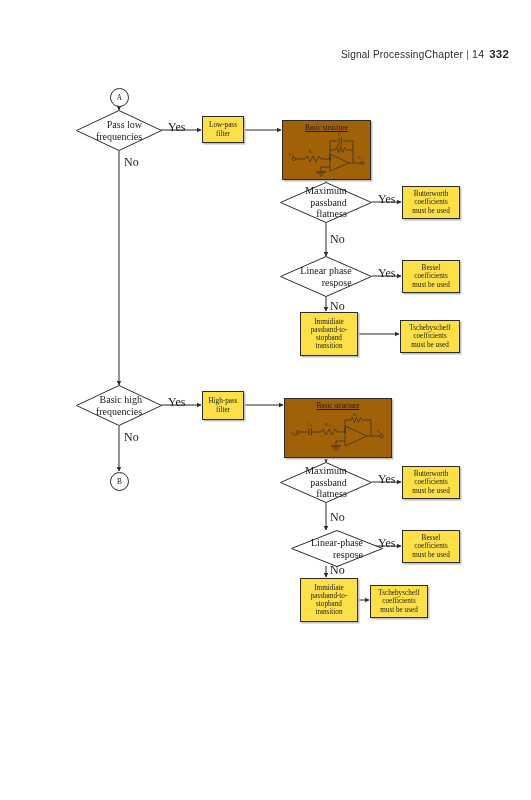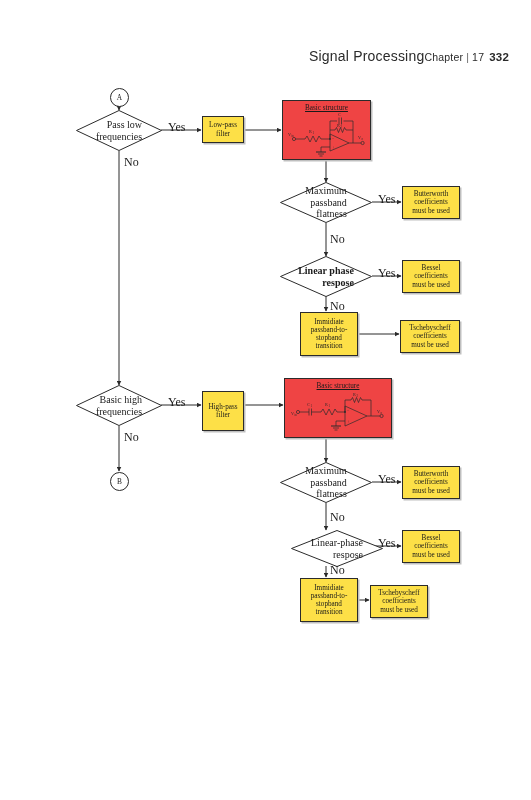--- a/index.html
+++ b/index.html
@@ -18,21 +18,21 @@
   
   #page-header {
     position: absolute;
     top: 48px; right: 22px;
     font-family: "Liberation Sans", sans-serif;
     font-size: 10.5px;
     letter-spacing: 0.2px;
     white-space: nowrap;
     color: #2a2a2a;
   }
-  #page-header .hdr-title { font-size: 14px; }
+  #page-header .hdr-title { font-size: 10px; }
   #page-header .hdr-chapter { }
   #page-header .hdr-bar { margin: 0 3px; color: #666; }
   #page-header .hdr-num { margin-left: 5px; font-weight: bold; font-size: 11.5px; }
 
   
   #flow-canvas {
     position: absolute;
     left: 0; top: 0;
     width: 531px; height: 800px;
   }
@@ -92,22 +92,23 @@
     position: absolute;
     font-size: 12px;
     color: #1a1a1a;
     white-space: nowrap;
   }
 
   
   .circuit-box {
     position: absolute;
     border: 1px solid #2b2b2b;
-    background: #ef4444;
+    background: #a16207;
     box-shadow: 1.5px 1.5px 0 0 #bfbfbf;
+    margin-top: 20px;
   }
   .circuit-title {
     position: absolute;
     left: 0; right: 0;
     top: 3px;
     text-align: center;
     font-size: 7.2px;
     text-decoration: underline;
     color: #1a1a1a;
   }
@@ -116,21 +117,21 @@
   svg { display: block; overflow: visible; }
   .ln { stroke: #2b2b2b; stroke-width: 1; fill: none; }
   .ln-thin { stroke: #2b2b2b; stroke-width: 0.7; fill: none; }
   .fill-dark { fill: #2b2b2b; }
   .dia { stroke: #2b2b2b; stroke-width: 1; fill: #ffffff; }
 </style>
 </head>
 <body>
 
 <div id="page-header">
-  <span class="hdr-title">Signal Processing</span><span class="hdr-chapter">Chapter</span><span class="hdr-bar">|</span><span class="hdr-chapter-num">17</span><span class="hdr-num">332</span>
+  <span class="hdr-title">Signal Processing</span><span class="hdr-chapter">Chapter</span><span class="hdr-bar">|</span><span class="hdr-chapter-num">14</span><span class="hdr-num">332</span>
 </div>
 
 <div id="flow-canvas">
 
   <svg width="531" height="800" style="position:absolute;left:0;top:0;">
     <defs>
       <marker id="arrow" viewBox="0 0 10 10" refX="9" refY="5" markerWidth="5" markerHeight="5" orient="auto-start-reverse">
         <path d="M 0 0 L 10 5 L 0 10 z" class="fill-dark"></path>
       </marker>
     </defs>
@@ -267,21 +268,21 @@
   <div class="edge-label" style="left:330px; top:232px;">No</div>
 
   <div class="node box" style="left:402px; top:186px; width:58px; height:33px;">
     <span>
       <span>Butterworth</span><br>
       <span>coefficients</span><br>
       <span>must be used</span>
     </span>
   </div>
 
-  <div class="diamond-wrap" style="left:280px; top:256px; width:92px; height:41px;font-weight:bold;">
+  <div class="diamond-wrap" style="left:280px; top:256px; width:92px; height:41px;">
     <svg class="diamond-shape" viewBox="0 0 92 41" preserveAspectRatio="none">
       <polygon points="46,0.5 91.5,20.5 46,40.5 0.5,20.5" class="dia"></polygon>
     </svg>
     <div class="diamond-label">
       <span>
         <span>Linear phase</span><br>
         <span>respose</span>
       </span>
     </div>
   </div>
@@ -320,21 +321,21 @@
     <div class="diamond-label">
       <span>
         <span>Basic high</span><br>
         <span>frequencies</span>
       </span>
     </div>
   </div>
   <div class="edge-label" style="left:168px; top:395px;">Yes</div>
   <div class="edge-label" style="left:124px; top:430px;">No</div>
 
-  <div class="node box" style="left:202px; top:391px; width:42px; height:40px;">
+  <div class="node box" style="left:202px; top:391px; width:42px; height:29px;">
     <span>
       <span>High-pass</span><br>
       <span>filter</span>
     </span>
   </div>
 
   <div class="connector" style="left:110px; top:472px; width:19px; height:19px;">
     <span>B</span>
   </div>
 

